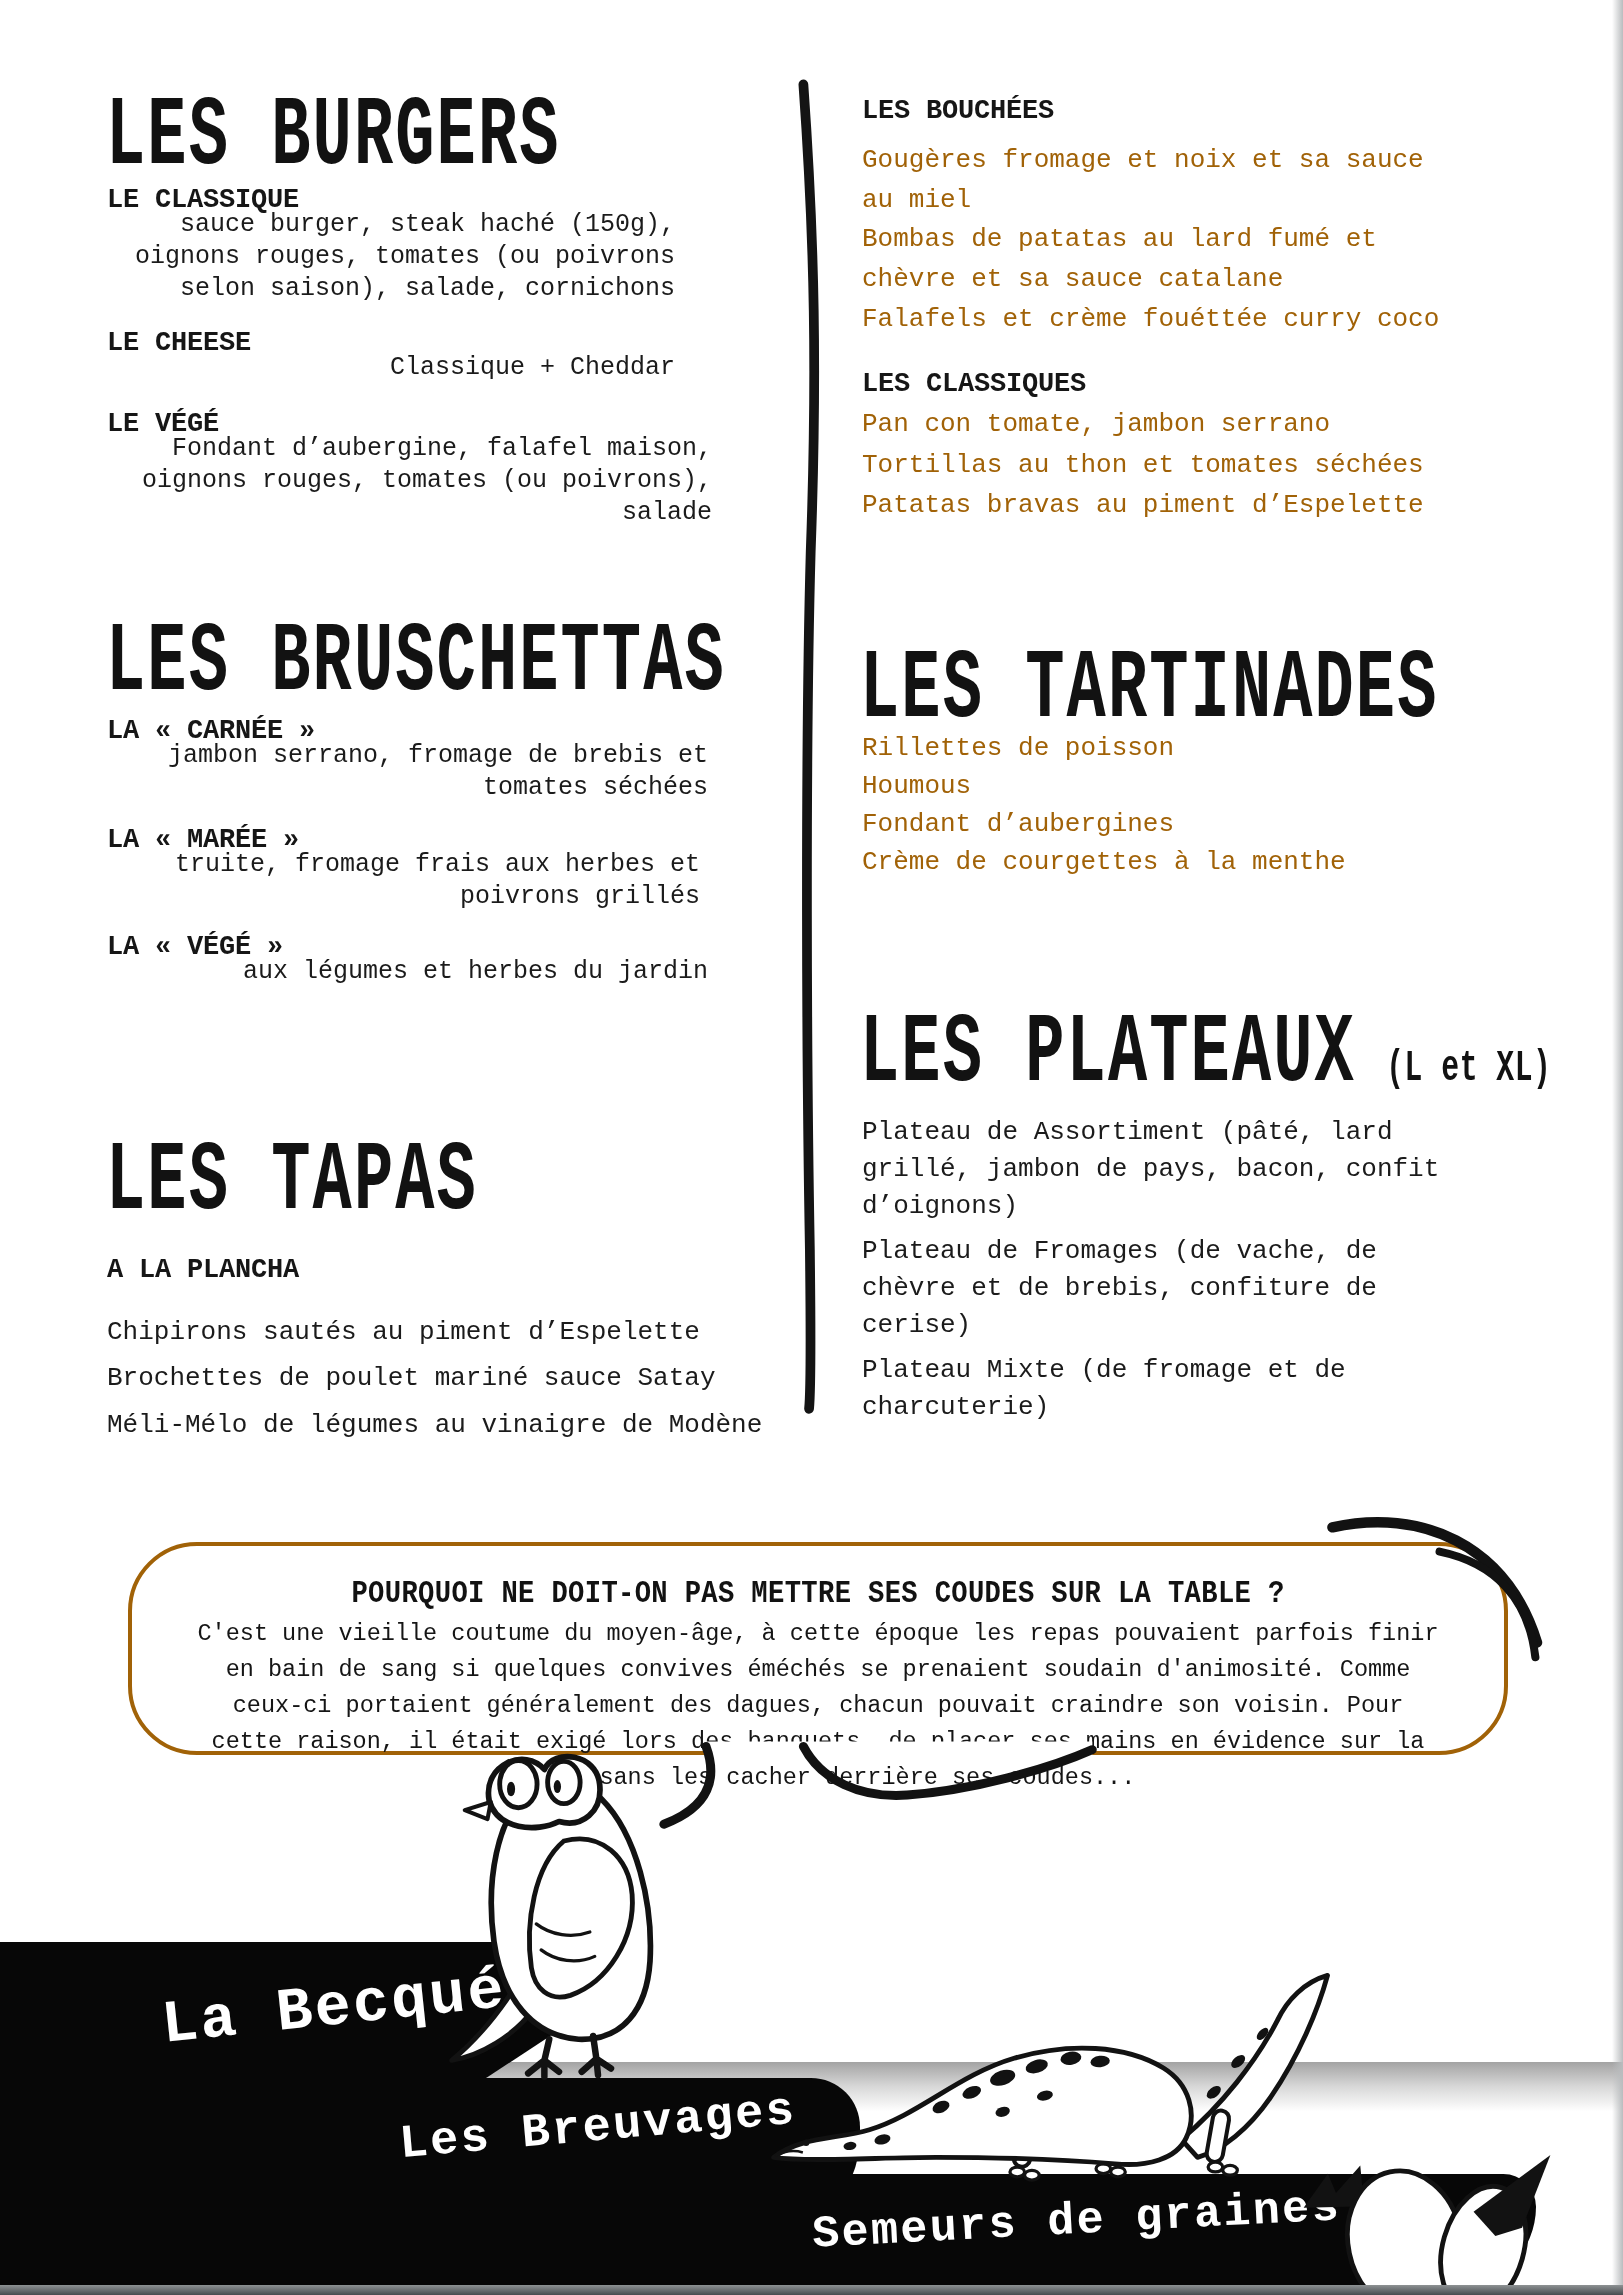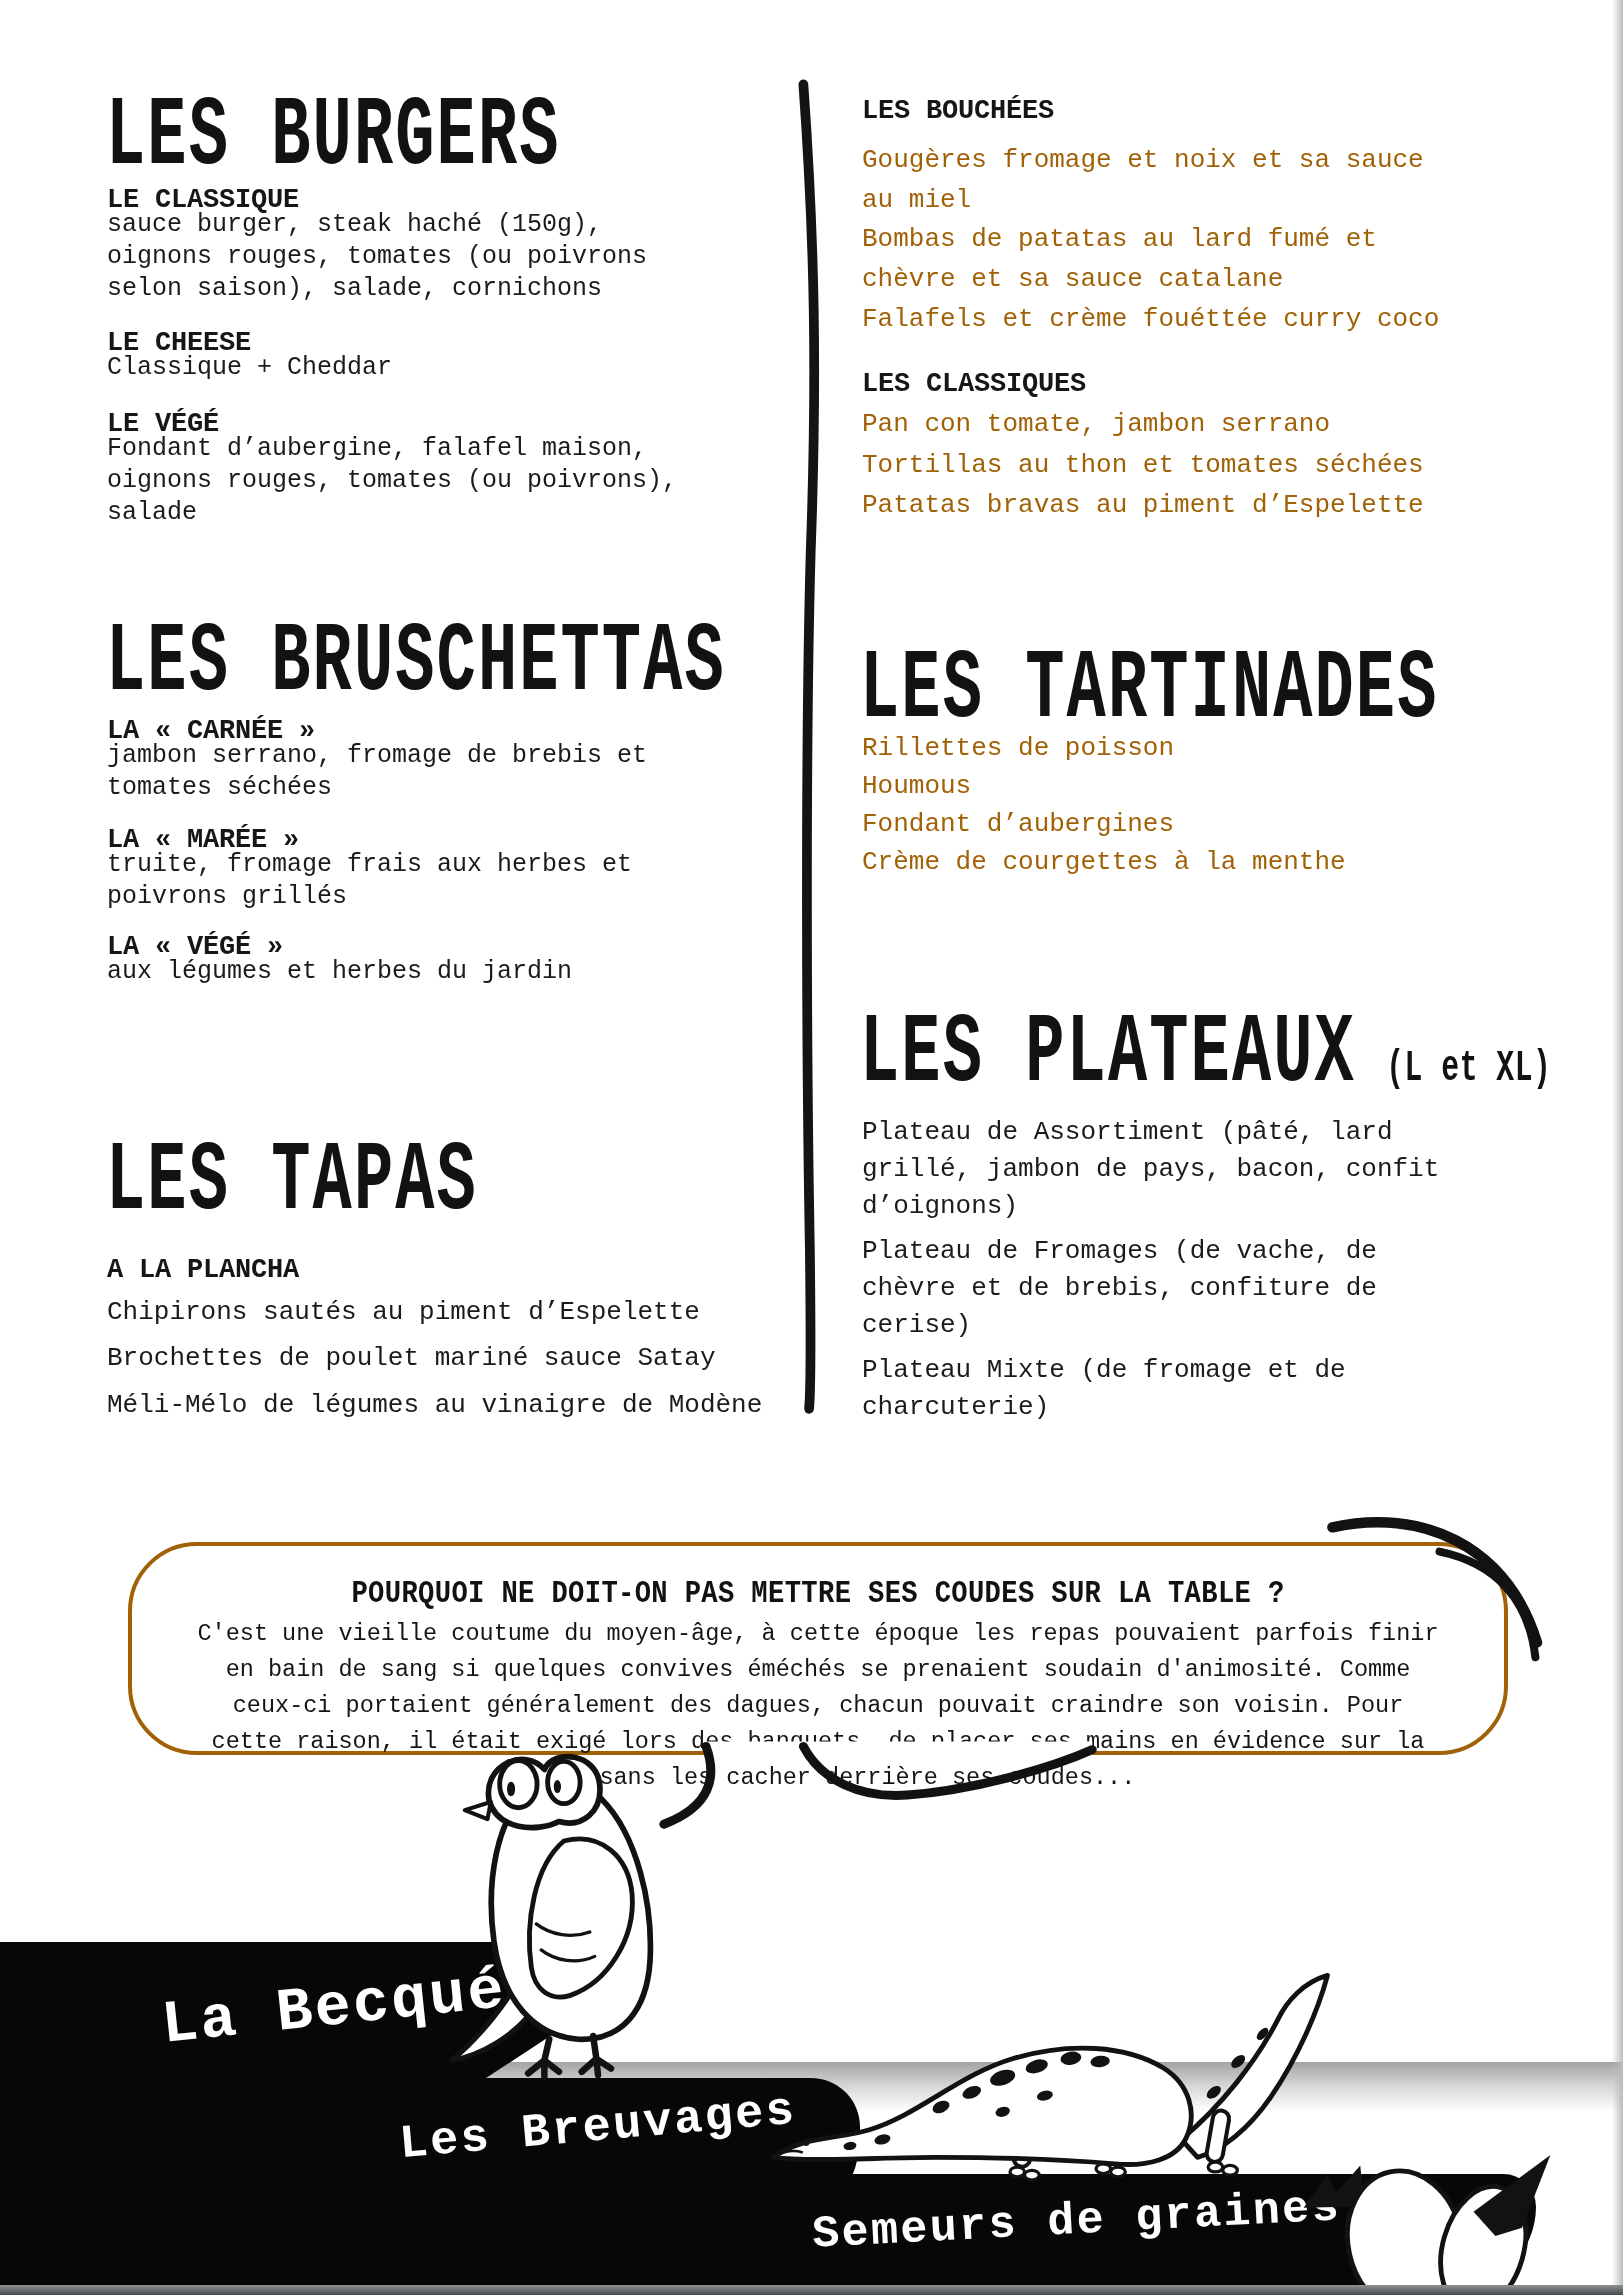--- a/index.html
+++ b/index.html
@@ -12,23 +12,23 @@
   .title-xl{
     position:absolute; font-weight:700; font-size:99px; line-height:1;
     letter-spacing:3.2px; white-space:nowrap; transform:scaleX(0.66);
     transform-origin:left top; color:#121212;
   }
   .title-xl .suffix{font-size:45px; letter-spacing:0.8px; font-weight:700;}
   .head{
     position:absolute; font-weight:700; font-size:27px; letter-spacing:-0.2px;
     white-space:nowrap; color:#161616;
   }
-  .body{position:absolute; font-size:25px; line-height:32px; color:#1b1b1b;}
+  .body{position:absolute; font-size:25px; line-height:32px; color:#1b1b1b;text-align:right;}
   .loose{position:absolute; font-size:26px; line-height:40px; color:#a16207;}
-  .loose2{position:absolute; font-size:26px; line-height:46px; color:#1b1b1b; white-space:nowrap;}
+  .loose2{position:absolute; font-size:26px; line-height:46px; color:#1b1b1b; white-space:nowrap;margin-top:20px;}
   .plate .item{font-size:26px; line-height:37px; margin-bottom:8px; color:#1b1b1b;}
   
   .bubble{
     position:absolute; left:128px; top:1542px; width:1380px; height:213px;
     border:4px solid #a16207; border-radius:69px; background:#fff; box-sizing:border-box;
   }
   .bubble .btitle{
     position:absolute; left:0; right:0; top:29px; text-align:center;
     font-weight:700; font-size:32px; letter-spacing:0.4px; transform:scaleX(0.85);
     white-space:nowrap; color:#121212;

